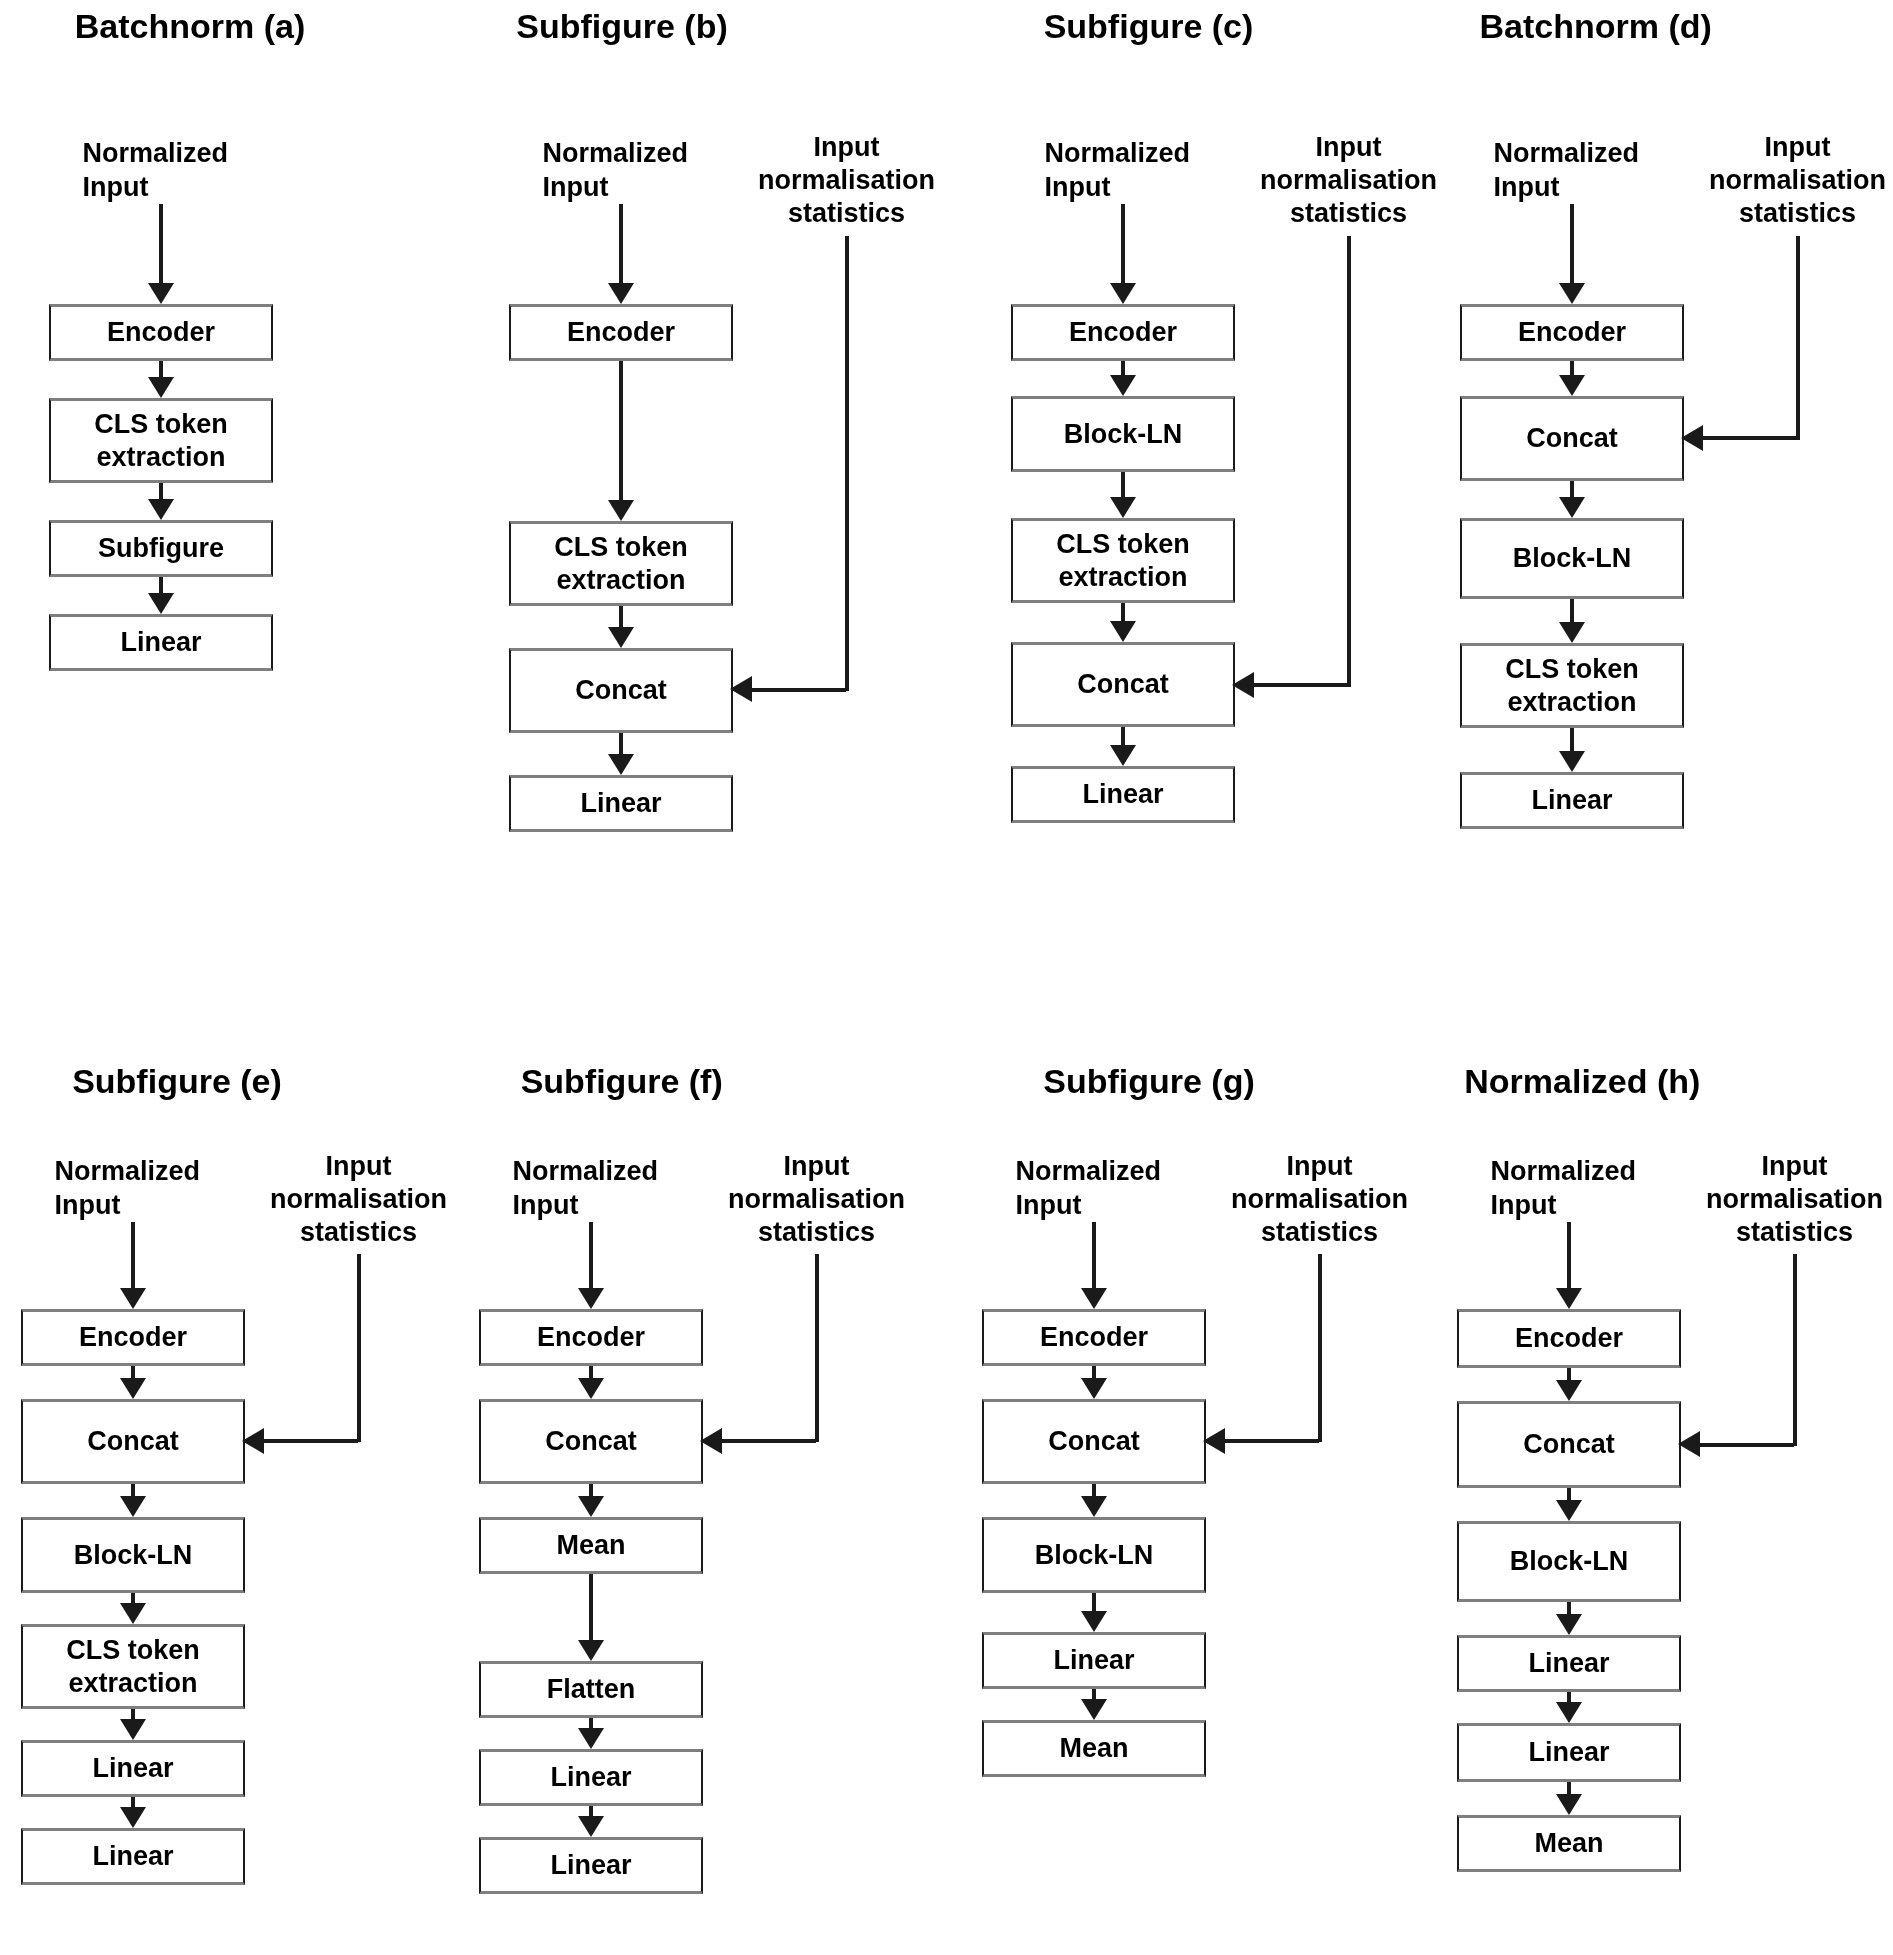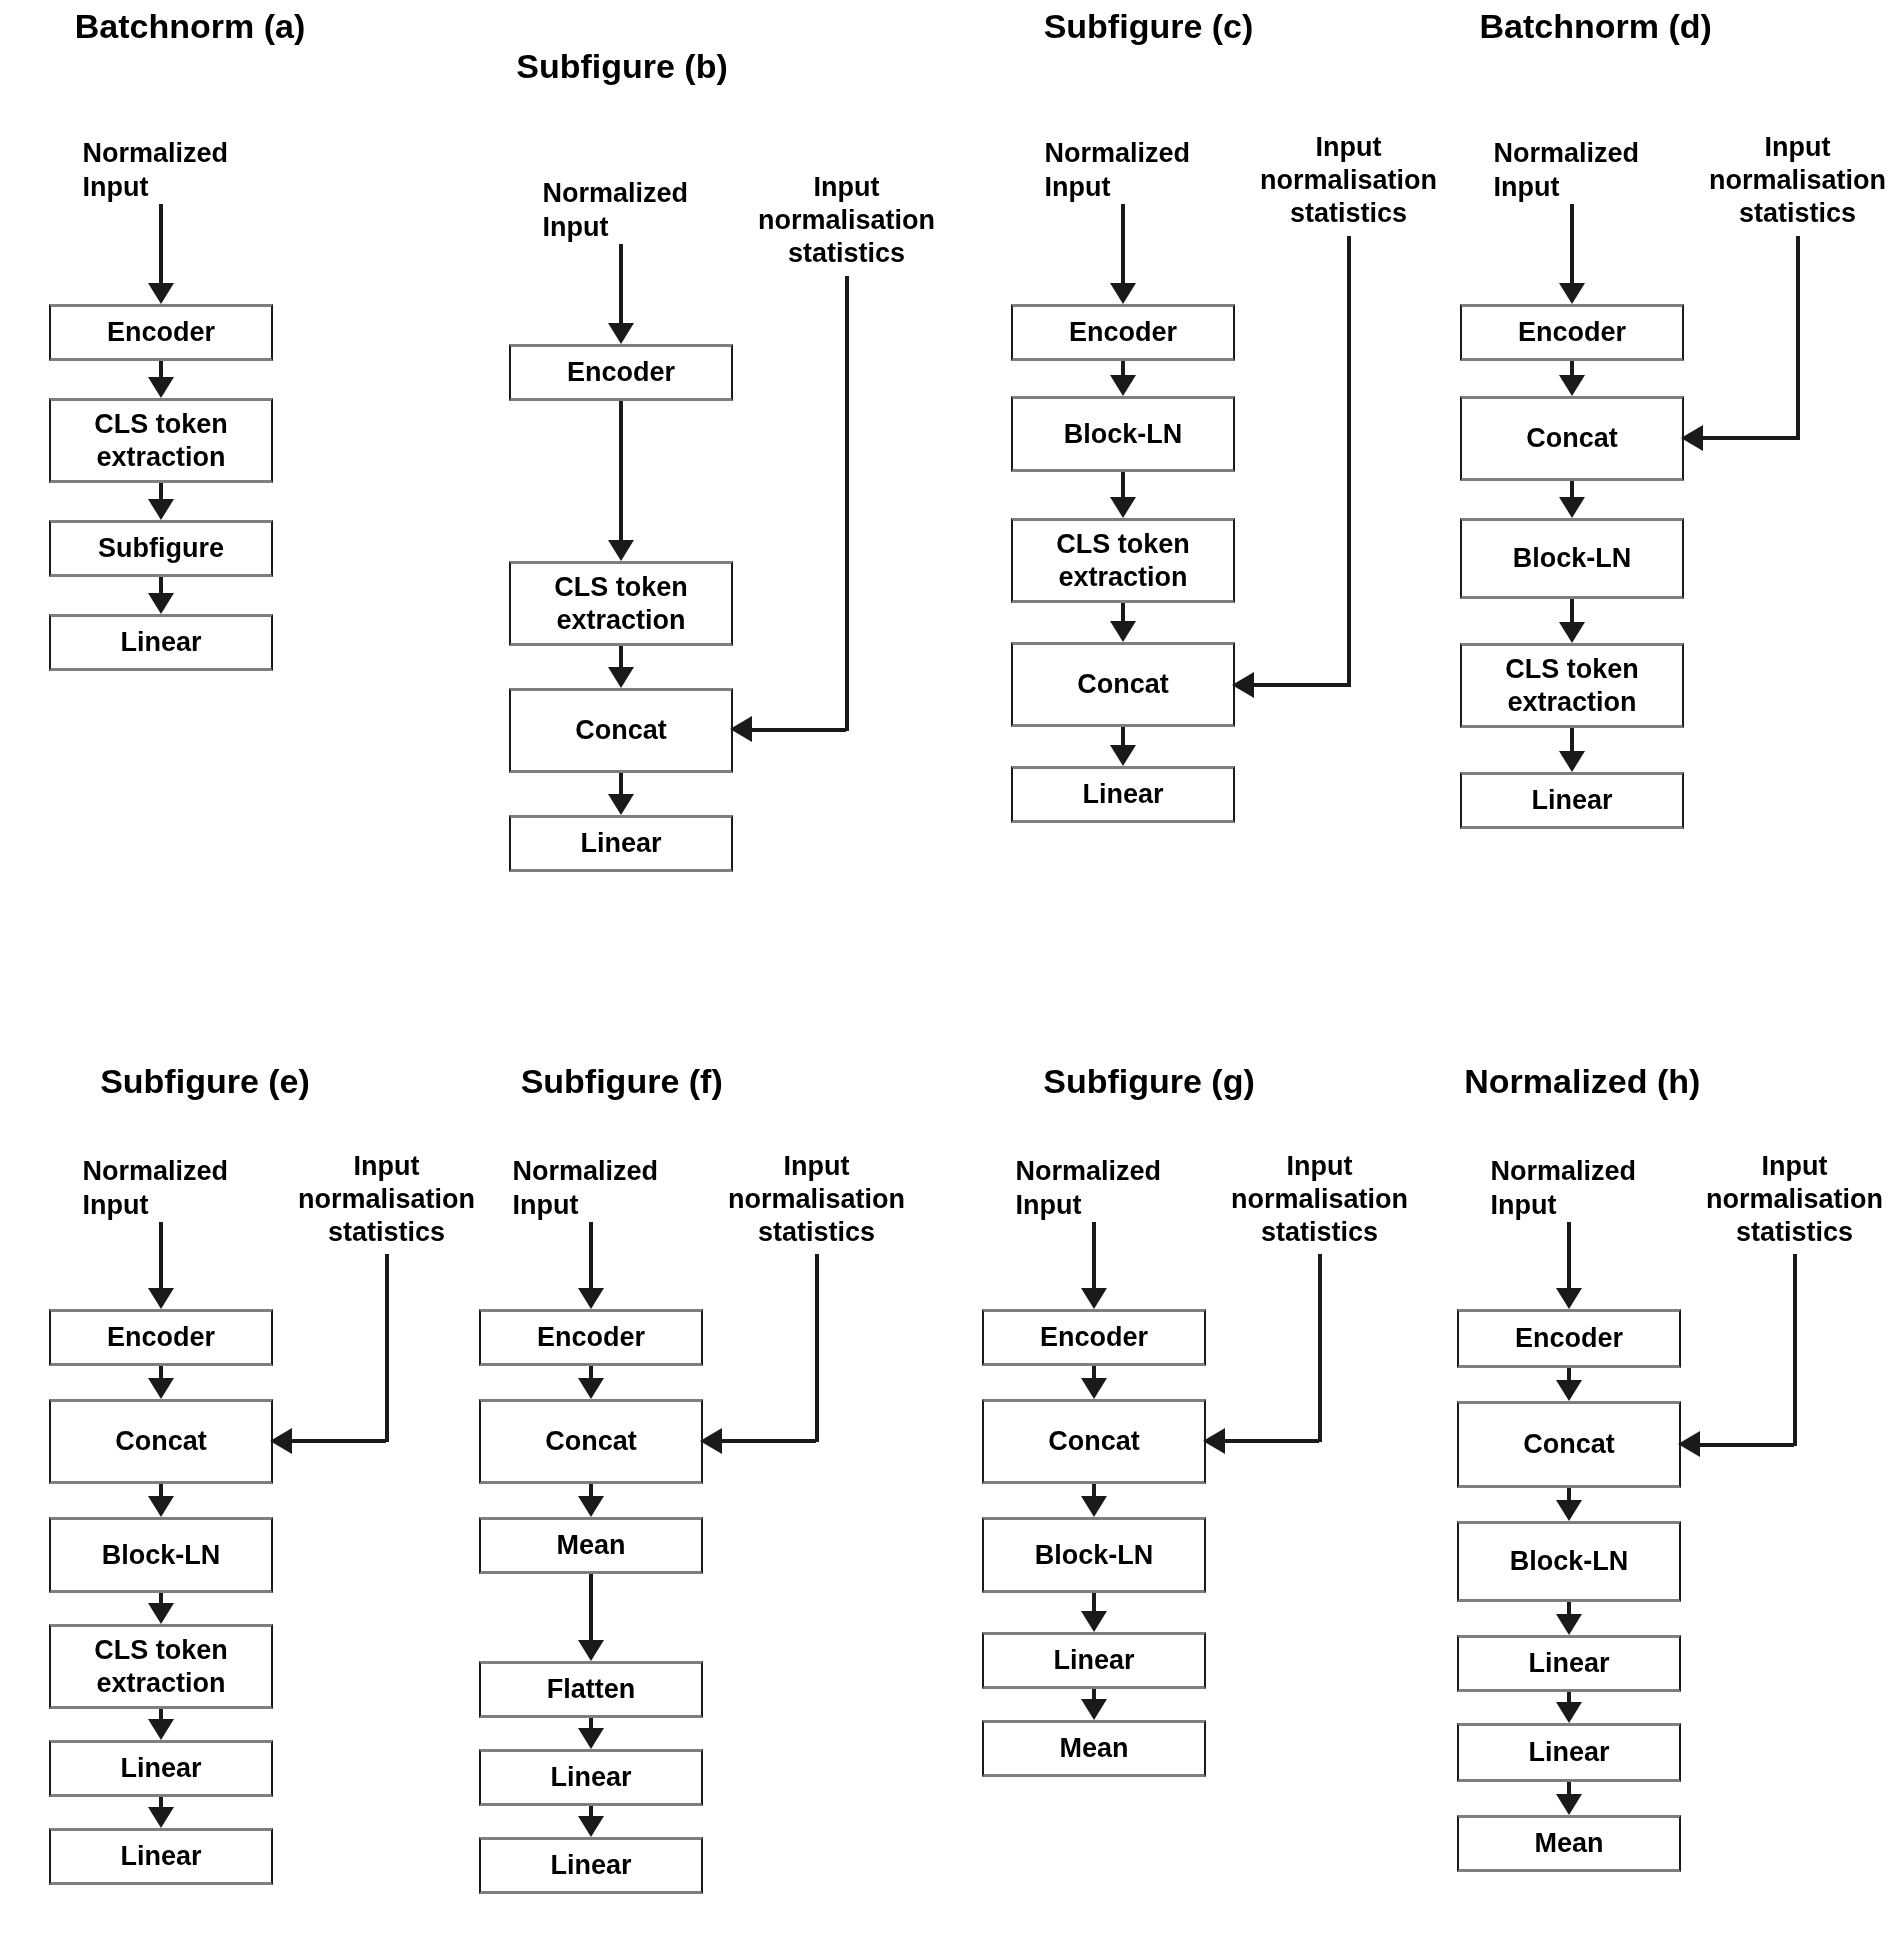--- a/index.html
+++ b/index.html
@@ -68,21 +68,21 @@
       <div class="arrow" style="height:37px">
           <i class="shaft"></i>
           <i class="head"></i>
         </div>
       <div class="box h130">
           <span>Linear</span>
         </div>
     </div>
   </section>
 
-  <section class="subfig" style="left:490px;top:0;height:874px;margin-top:40px;">
+  <section class="subfig" style="left:490px;top:0;height:874px;">
     <h2 class="sftitle" style="left:-21px">Subfigure (b)</h2>
     <div class="statslabel r1">Input normalisation statistics</div>
     <div class="flow r1">
       <div class="inlabel">Normalized Input</div>
       <div class="arrow" style="height:100px">
           <i class="shaft"></i>
           <i class="head"></i>
         </div>
       <div class="box h130">
           <span>Encoder</span>
@@ -199,21 +199,21 @@
         </div>
       <div class="box h130">
           <span>Linear</span>
         </div>
     </div>
     <i class="sv" style="top:236px;height:204px"></i>
     <i class="sh" style="top:436px"></i>
     <i class="shead" style="top:425px"></i>
   </section>
 
-  <section class="subfig row2" style="left:30px;top:1049px;height:906px;">
+  <section class="subfig row2" style="left:2px;top:1049px;height:906px;">
     <h2 class="sftitle" style="left:22px">Subfigure (e)</h2>
     <div class="statslabel r2">Input normalisation statistics</div>
     <div class="flow r2">
       <div class="inlabel">Normalized Input</div>
       <div class="arrow" style="height:87px">
           <i class="shaft"></i>
           <i class="head"></i>
         </div>
       <div class="box h130">
           <span>Encoder</span>

